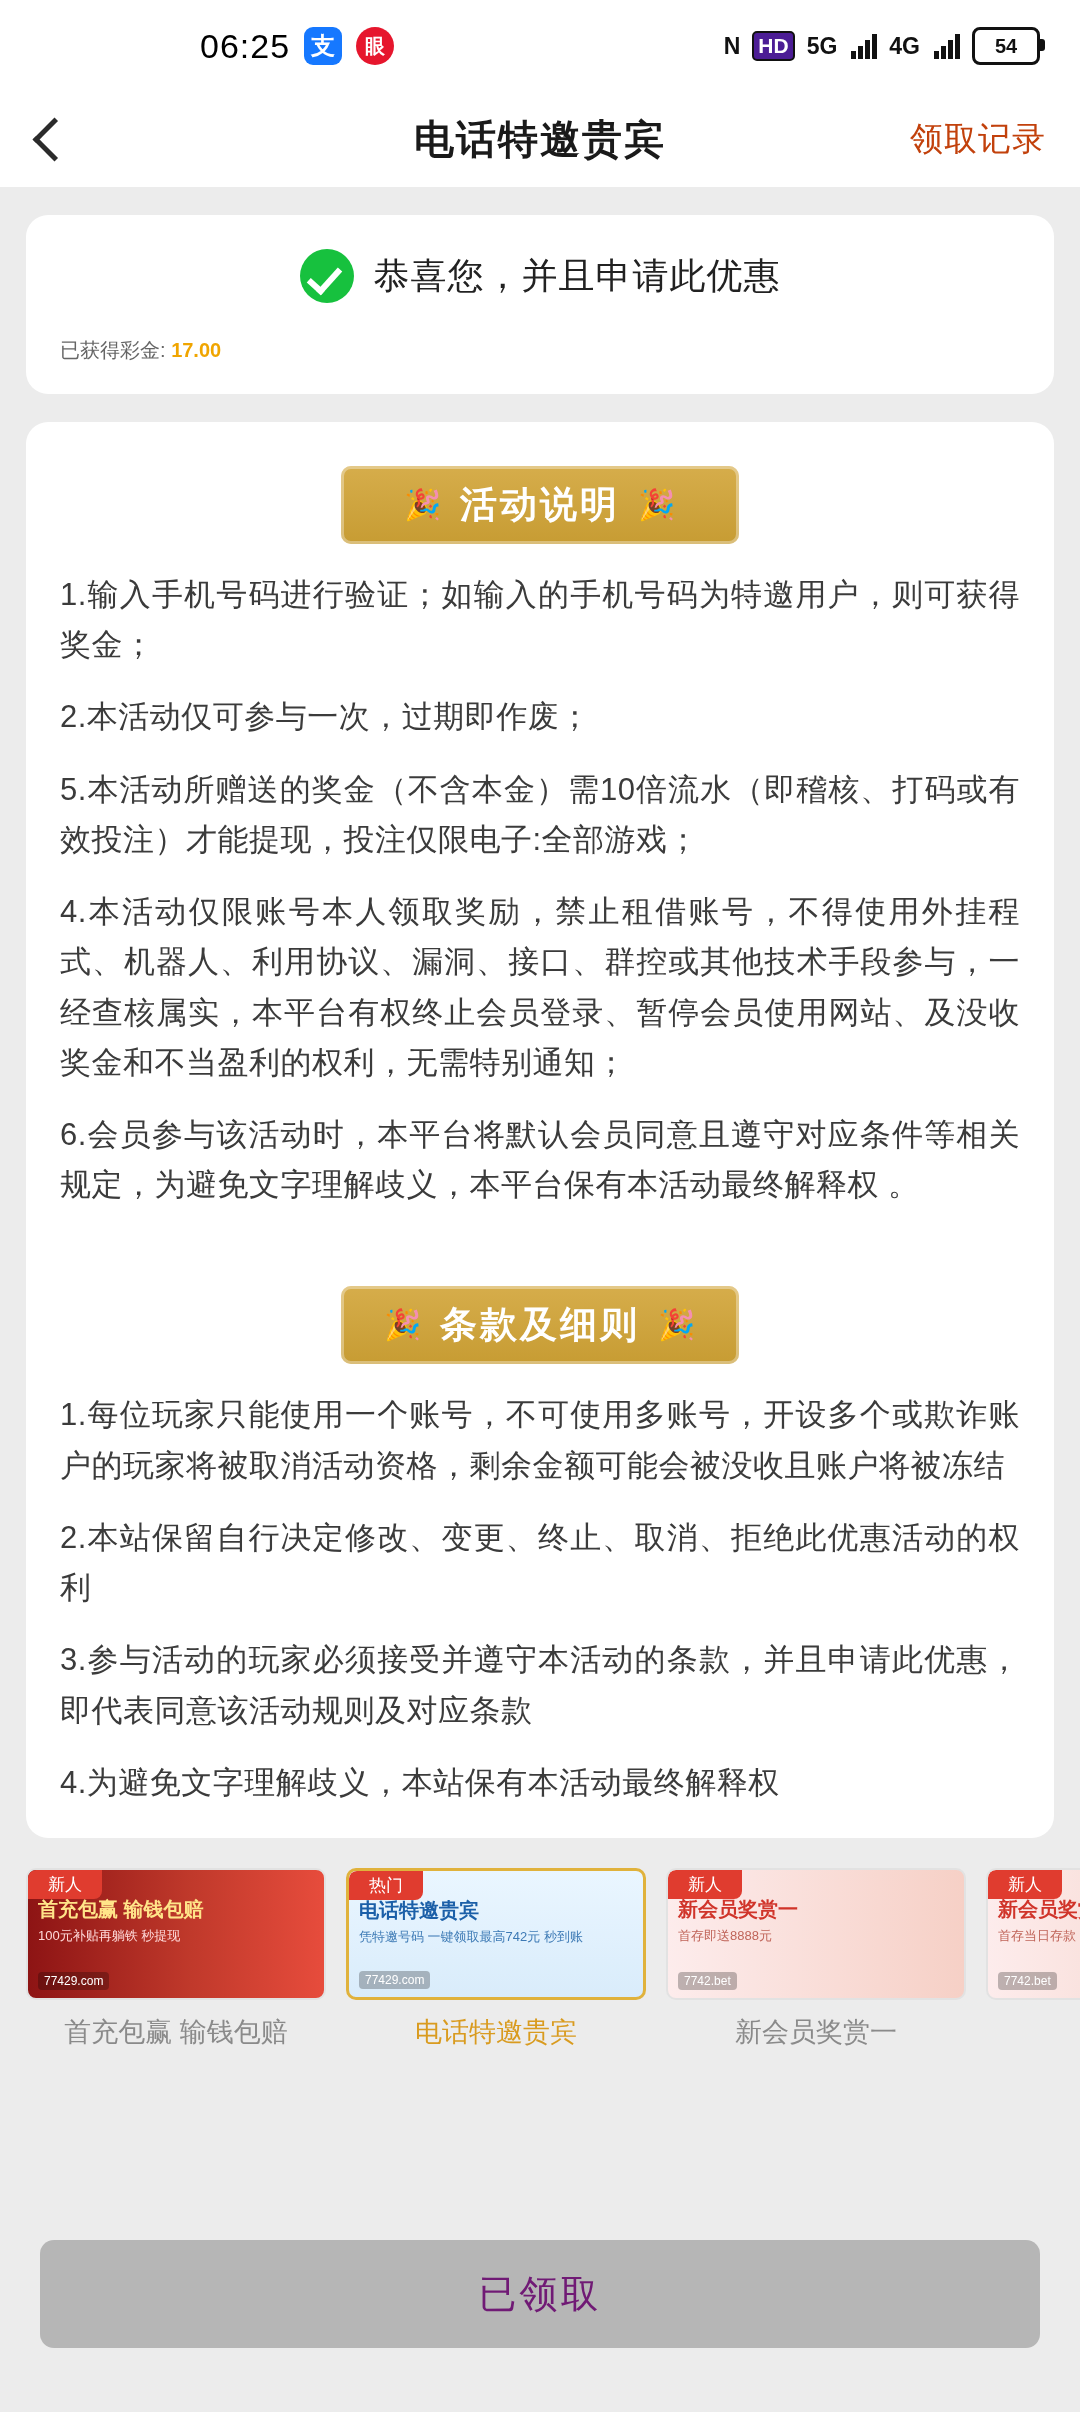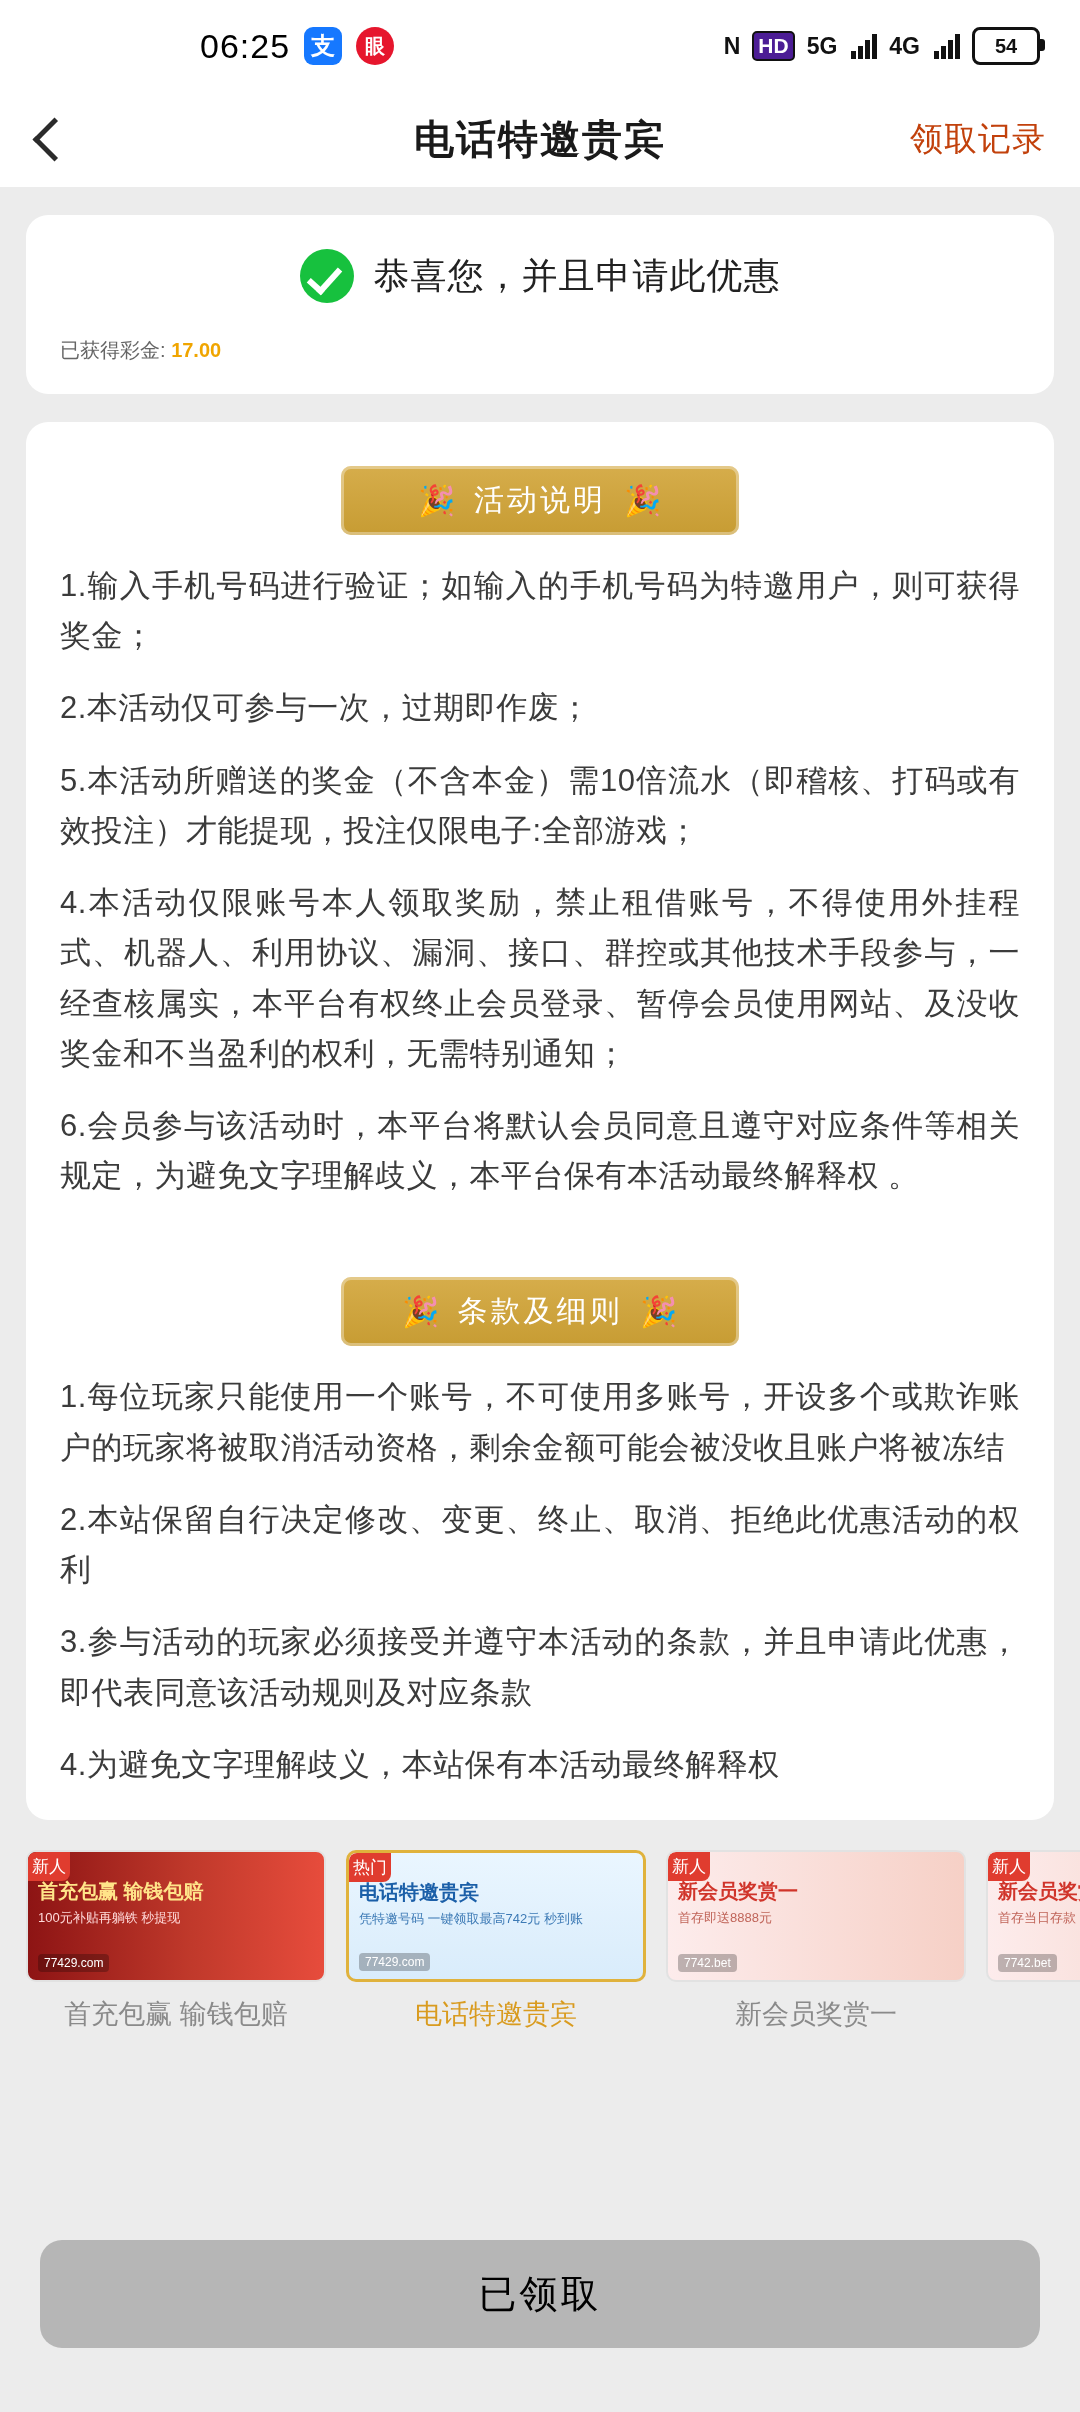--- a/index.html
+++ b/index.html
@@ -225,23 +225,23 @@
     padding: 14px 34px;
     display: flex;
     align-items: center;
     gap: 18px;
     min-width: 330px;
     justify-content: center;
     box-shadow: inset 0 0 0 3px rgba(255,255,255,.35);
   }
   .ribbon-title {
     color: #fff;
-    font-size: 30px;
+    font-size: 37px;
     letter-spacing: 3px;
-    font-weight: 400;
+    font-weight: 700;
   }
   .popper {
     font-size: 30px;
     line-height: 1;
   }
 
   .para {
     font-size: 31px;
     line-height: 1.62;
     color: #3b3b3b;
@@ -274,21 +274,21 @@
     border: 2px solid #e2e2e2;
     box-sizing: border-box;
   }
   .promo.active .promo-img { border: 3px solid #e0b23c; }
   .promo-tag {
     position: absolute;
     left: 0; top: 0;
     background: #e03c2f;
     color: #fff;
     font-size: 17px;
-    padding: 3px 4px;
+    padding: 3px 20px;
     border-radius: 8px 0 8px 0;
     z-index: 3;
   }
   .promo-cap {
     text-align: center;
     font-size: 27px;
     color: #8a8a8a;
     margin-top: 14px;
     white-space: nowrap;
     overflow: hidden;
@@ -340,23 +340,23 @@
     background: #ececec;
     display: flex;
     align-items: flex-start;
     justify-content: center;
     padding-top: 18px;
     box-sizing: border-box;
   }
   .cta {
     width: 1000px;
     height: 108px;
-    border-radius: 22px;
+    border-radius: 14px;
     background: #b6b6b6;
-    color: #000000;
+    color: #701a75;
     font-size: 38px;
     display: flex;
     align-items: center;
     justify-content: center;
     letter-spacing: 3px;
     border: none;
     font-family: "Liberation Sans", sans-serif;
   }
 </style>
 </head>

